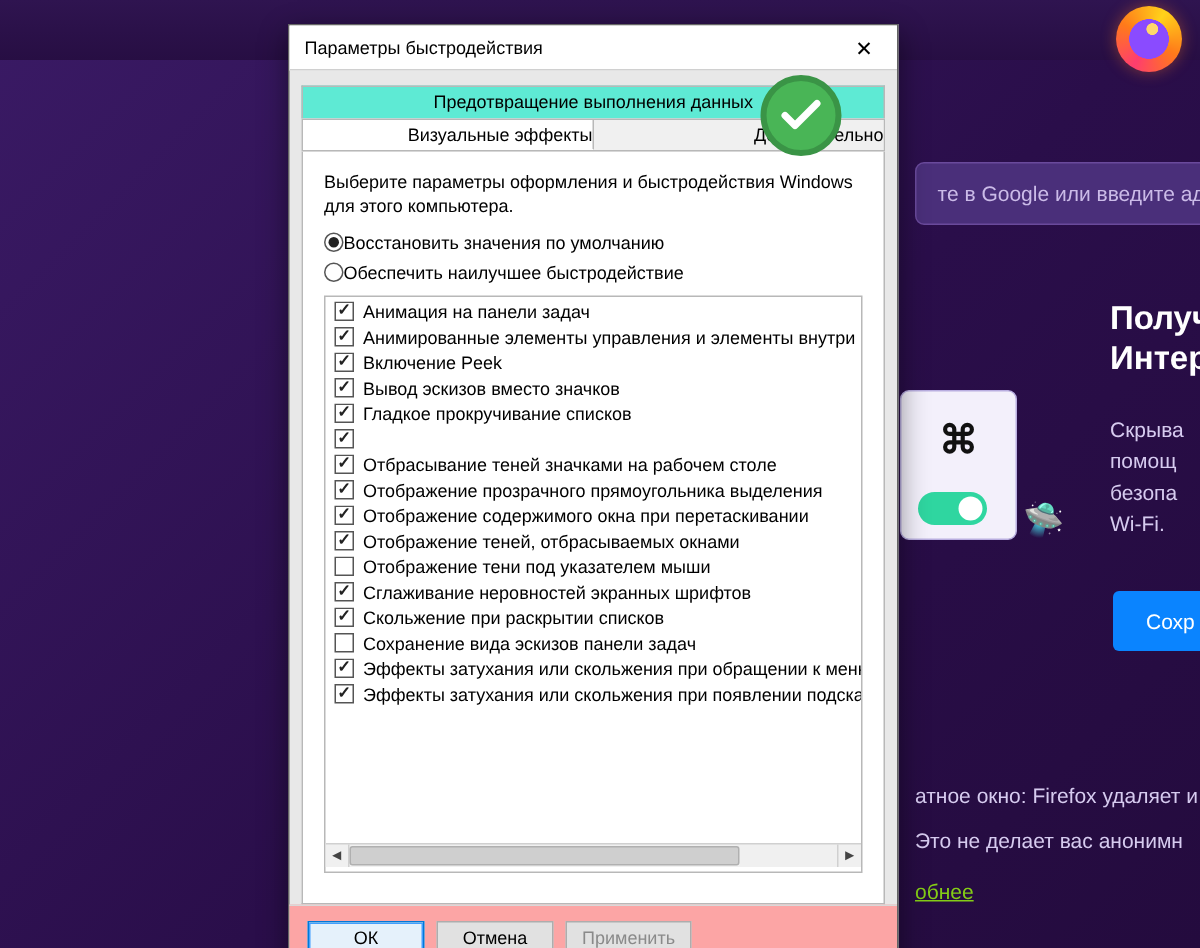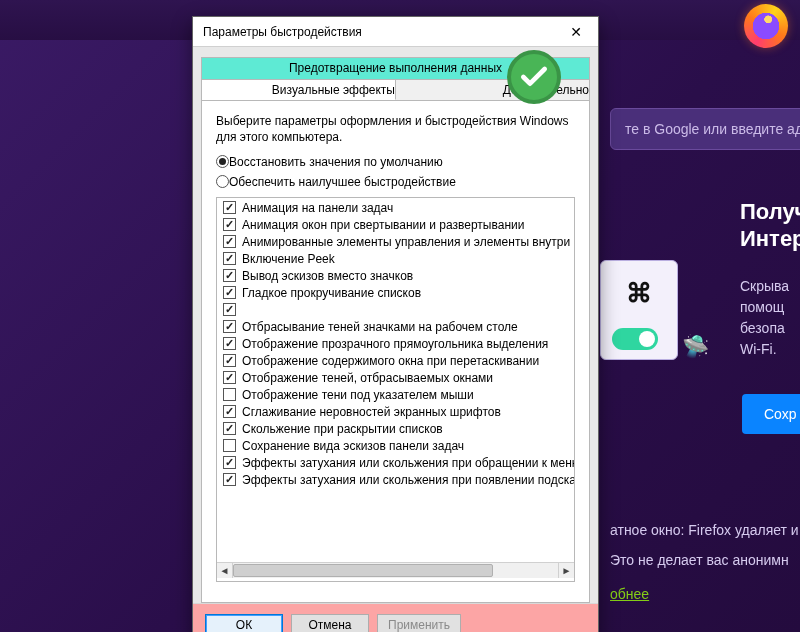--- a/index.html
+++ b/index.html
@@ -258,24 +258,20 @@
         </div>
 
       <div class="checklist">
         <div class="checklist-inner" id="effects-host">
             <div class="check checked">
               <span class="box"></span>
               <span>Анимация на панели задач</span>
             </div>
             <div class="check checked">
               <span class="box"></span>
-              <span>Анимация окон при свертывании и развертывании</span>
-            </div>
-            <div class="check checked">
-              <span class="box"></span>
               <span>Анимированные элементы управления и элементы внутри окн</span>
             </div>
             <div class="check checked">
               <span class="box"></span>
               <span>Включение Peek</span>
             </div>
             <div class="check checked">
               <span class="box"></span>
               <span>Вывод эскизов вместо значков</span>
             </div>

